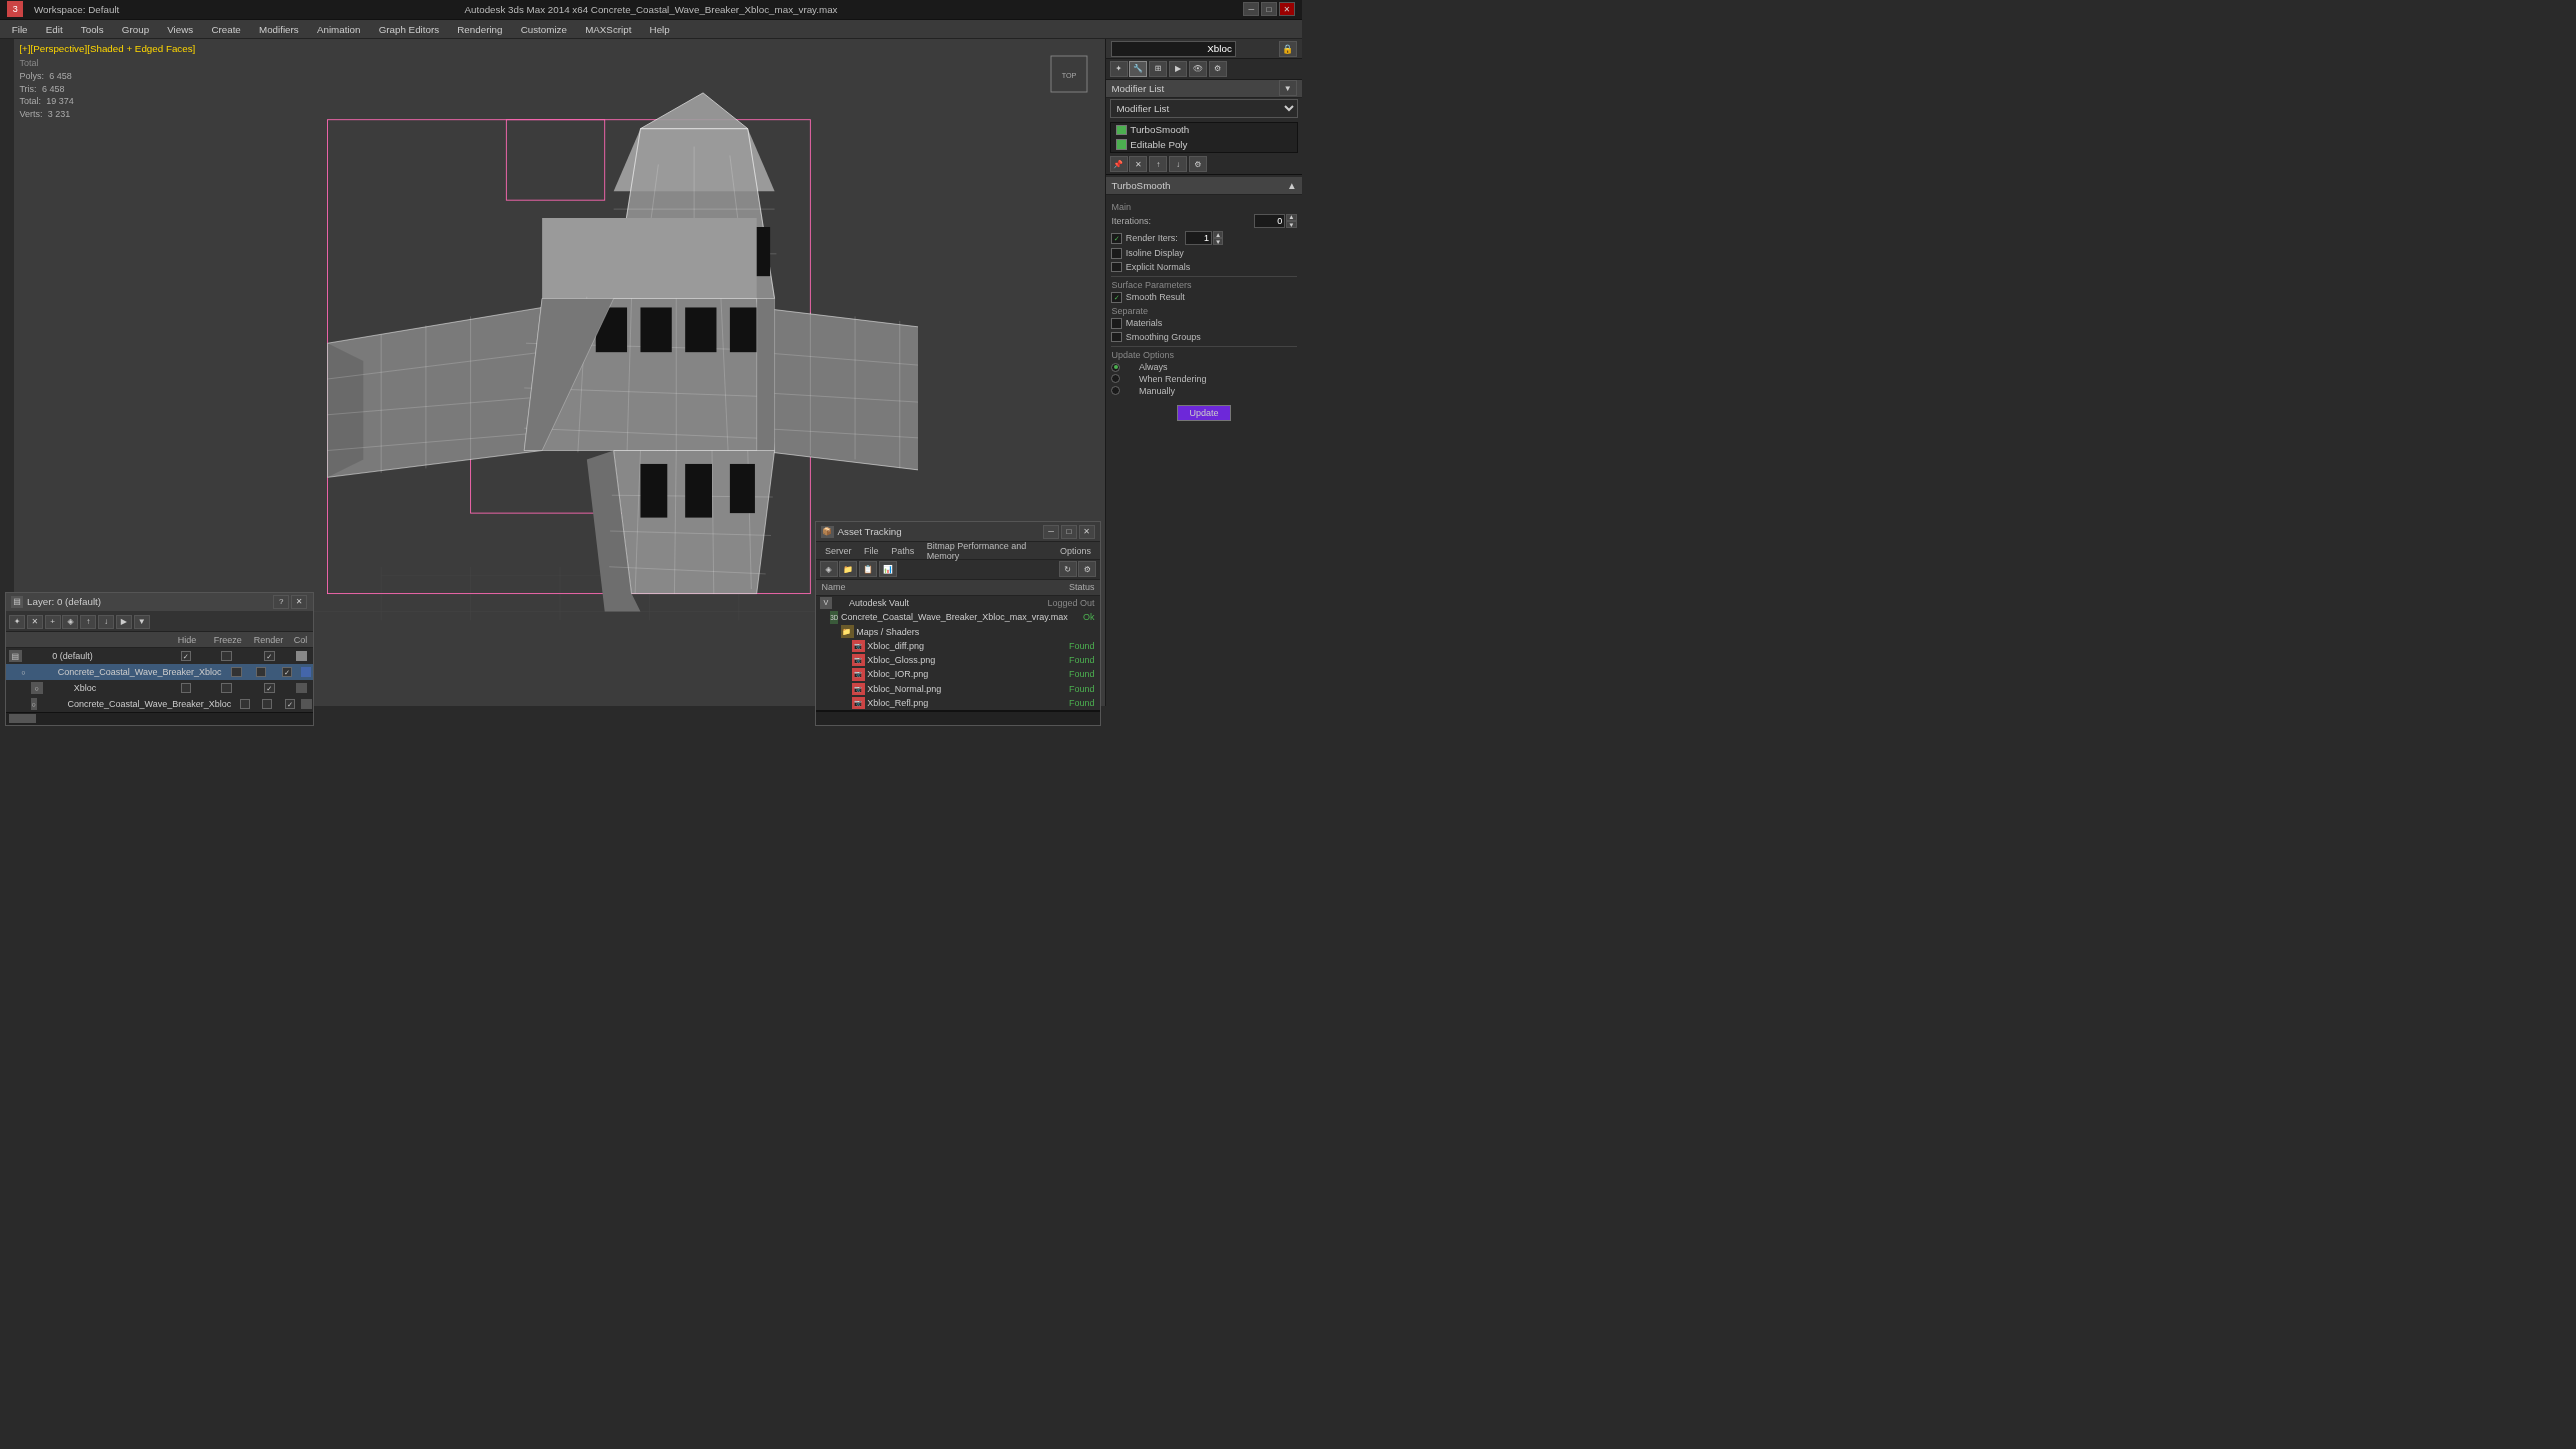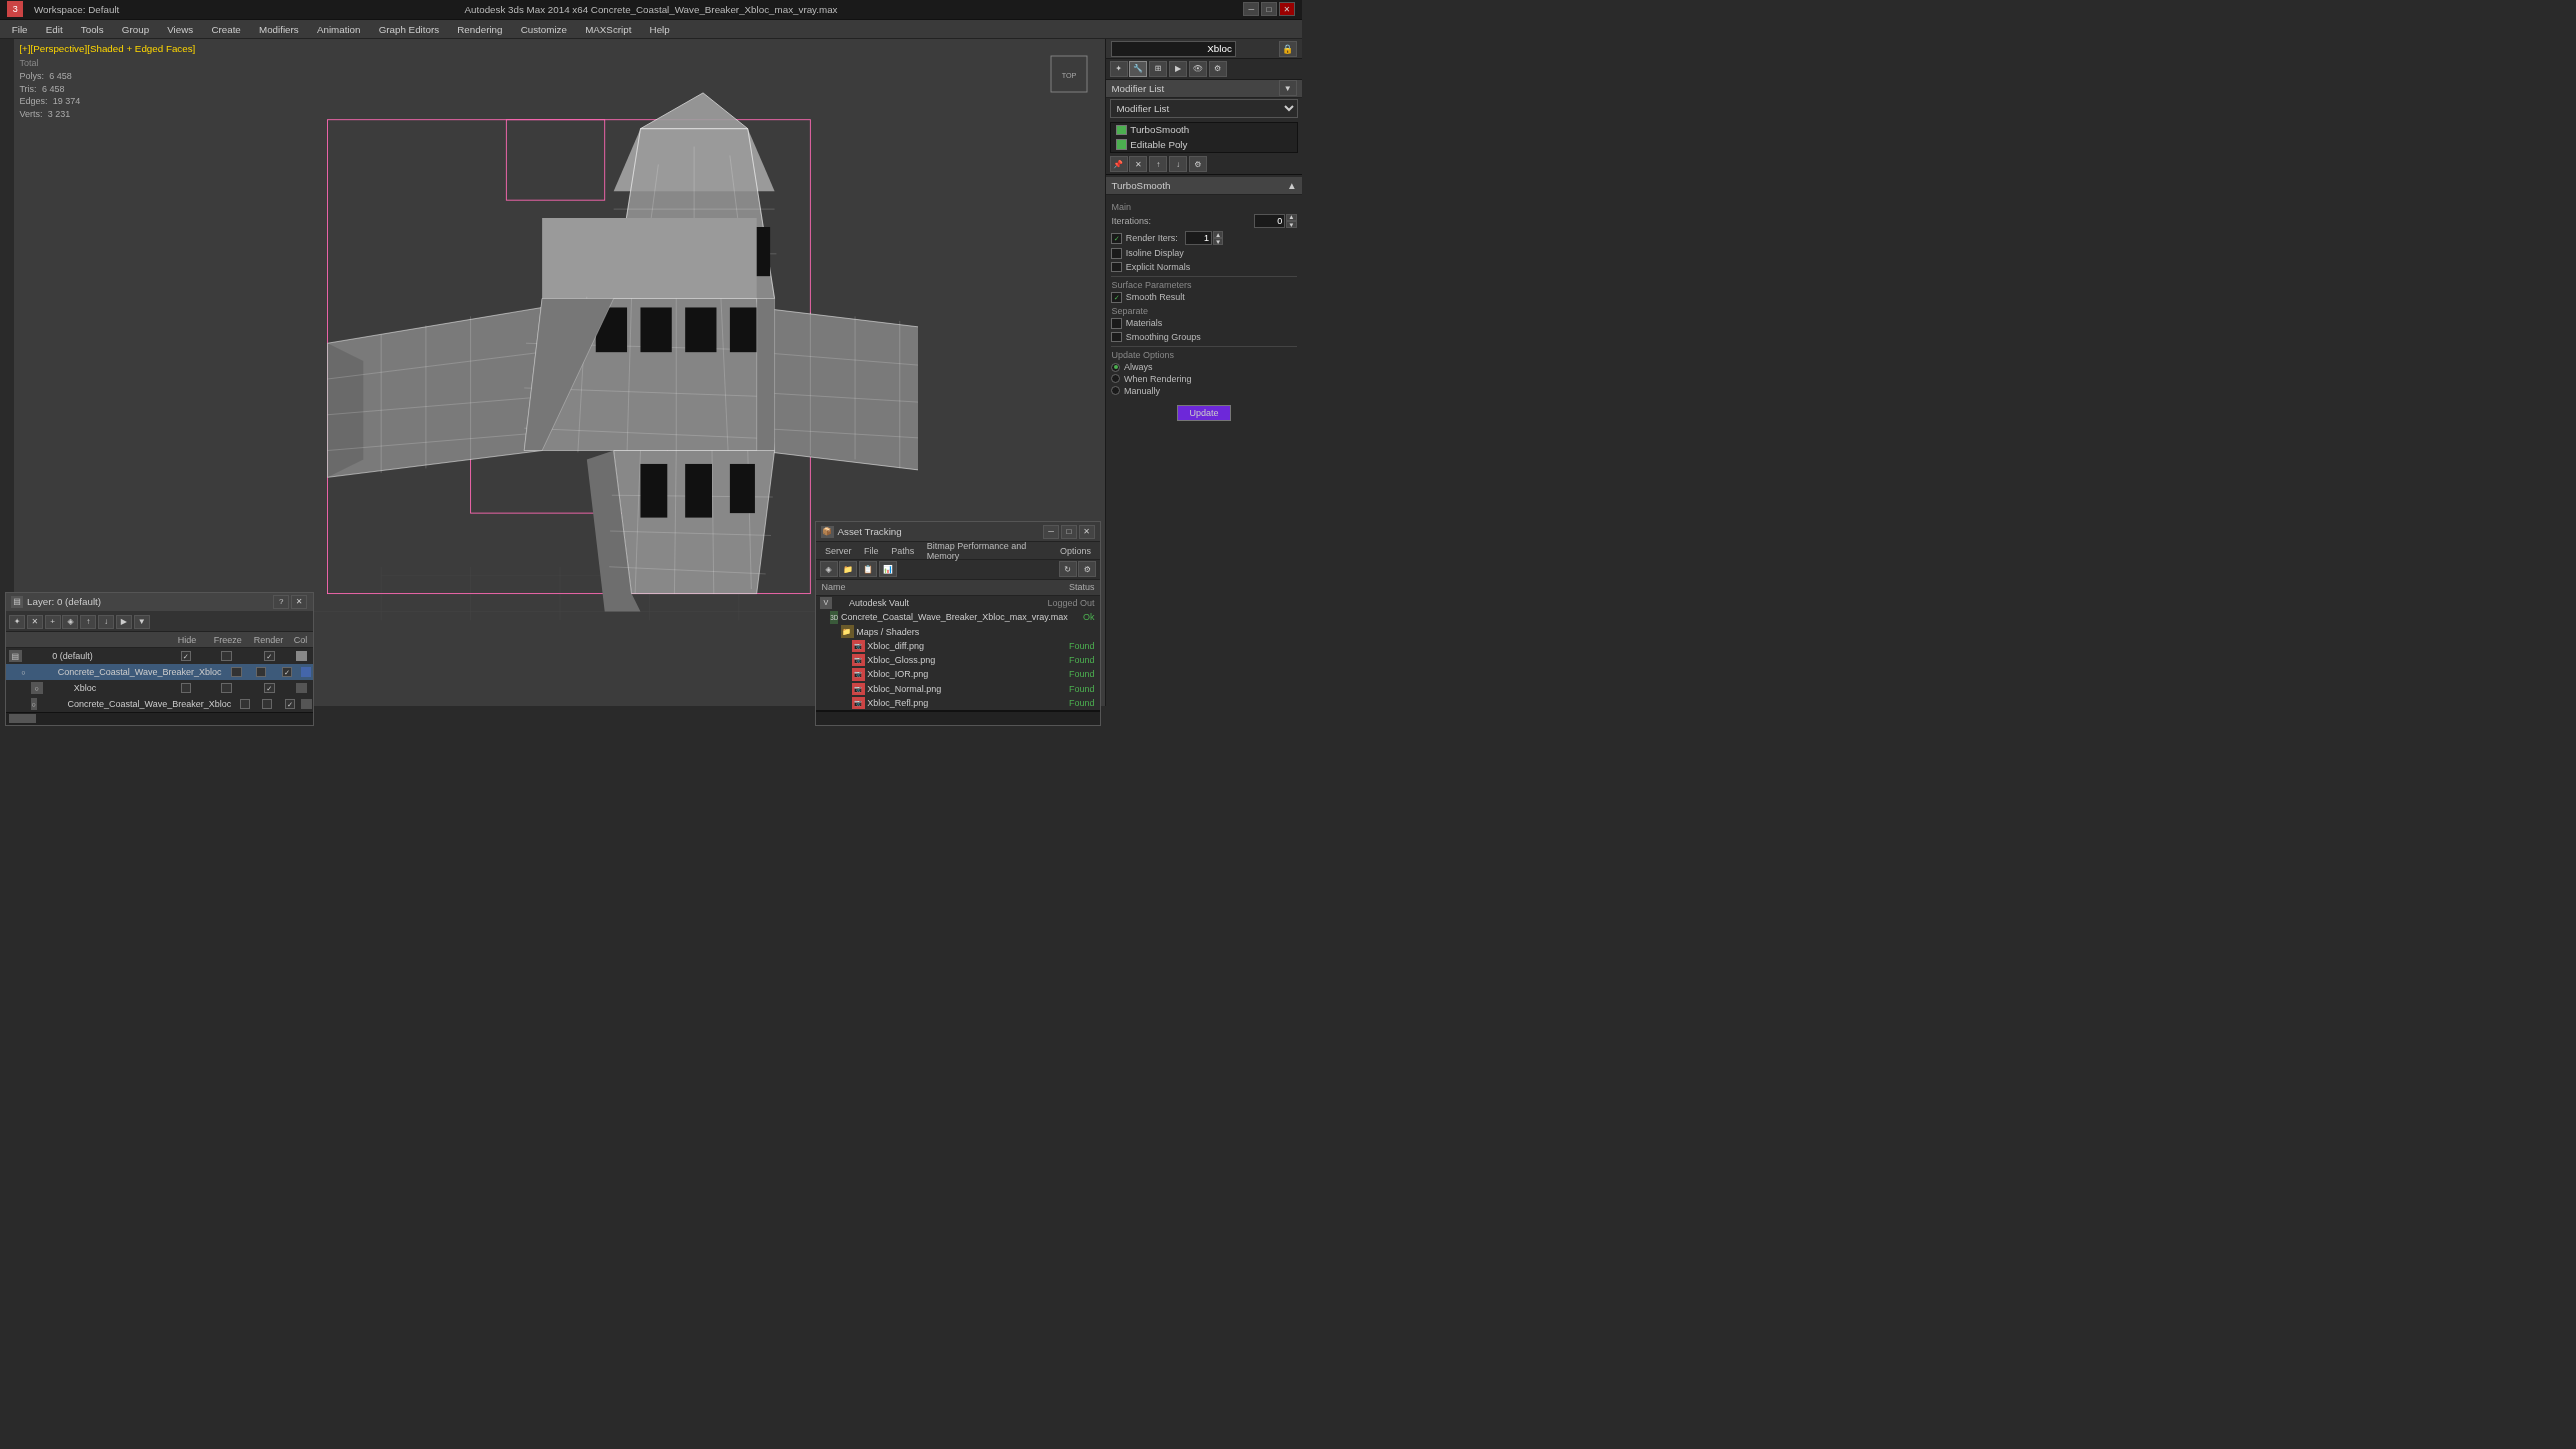--- a/index.html
+++ b/index.html
@@ -316,20 +316,21 @@
     .radio-btn.selected::after {
       content: '';
       width: 4.5px;
       height: 4.5px;
       border-radius: 50%;
       background: #4CAF50;
     }
     .radio-label {
       font-size: 9px;
       color: #bbb;
+      margin-left: 15px;
     }
 
     .update-btn {
       width: 54px;
       height: 16px;
       background: #6d28d9;
       border: 0.9px solid #777;
       color: #ccc;
       font-size: 9px;
       cursor: pointer;
@@ -567,21 +568,21 @@
       <div style="color:#888;font-size:9px;">Total</div>
       <div style="display:flex;gap:5.4px;">
           <span style="color:#aaa;">Polys:</span>
           <span>6 458</span>
         </div>
       <div style="display:flex;gap:5.4px;">
           <span style="color:#aaa;">Tris:</span>
           <span>6 458</span>
         </div>
       <div style="display:flex;gap:5.4px;">
-          <span style="color:#aaa;">Edges:</span>
+          <span style="color:#aaa;">Total:</span>
           <span>19 374</span>
         </div>
       <div style="display:flex;gap:5.4px;">
           <span style="color:#aaa;">Verts:</span>
           <span>3 231</span>
         </div>
     </div>
 
     <svg id="model-svg" viewBox="0 0 800 680" style="position:absolute;top:36px;left:50%;transform:translateX(-50%);width:716px;height:608px;">
 

